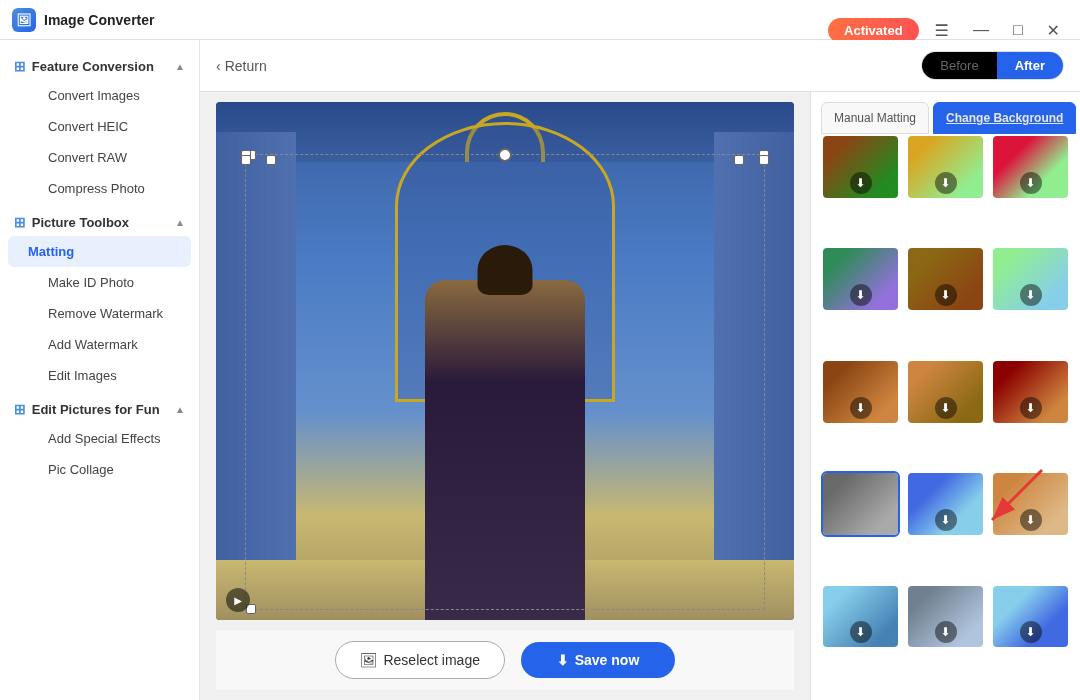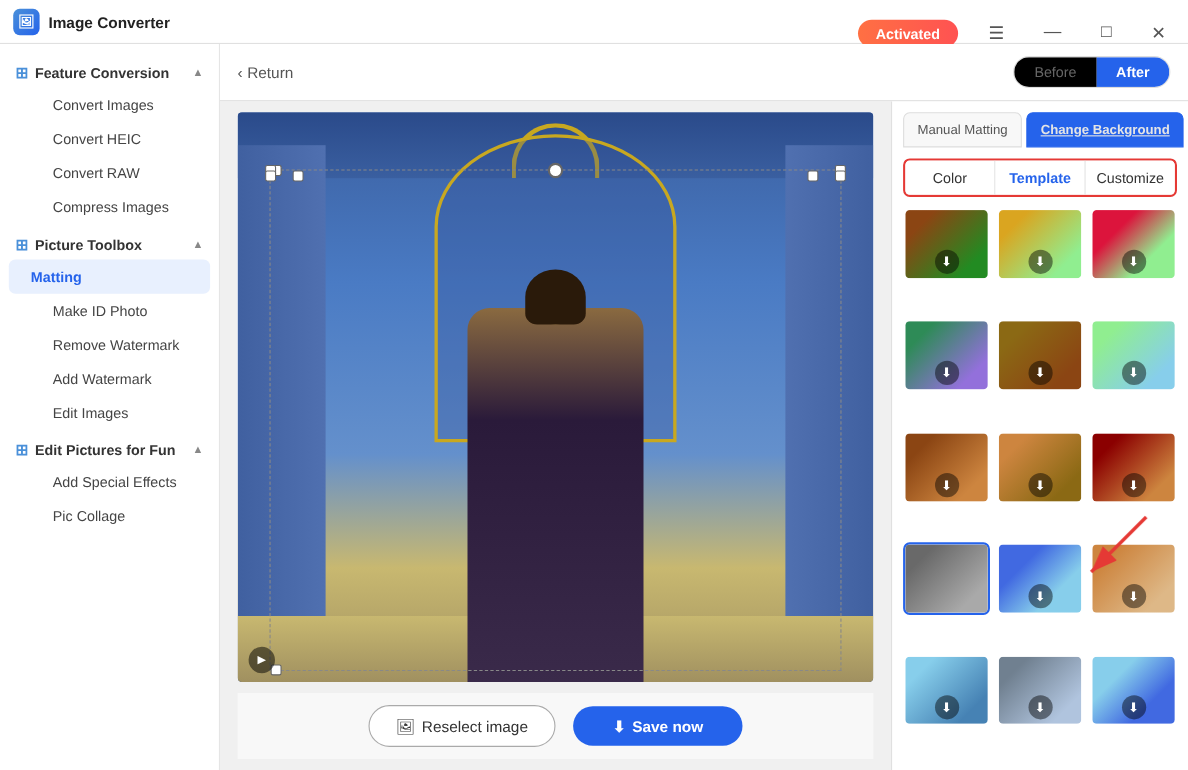--- a/index.html
+++ b/index.html
@@ -12,21 +12,21 @@
       display: flex;
       align-items: center;
       justify-content: space-between;
       padding: 0 12px;
       border-bottom: 1px solid #e0e0e0;
       flex-shrink: 0;
     }
     .titlebar-left { display: flex; align-items: center; gap: 8px; }
     .app-icon { width: 24px; height: 24px; background: linear-gradient(135deg, #4a90d9, #2563eb); border-radius: 6px; display: flex; align-items: center; justify-content: center; color: white; font-size: 12px; font-weight: bold; }
     .app-title { font-size: 14px; font-weight: 600; color: #222; text-align: right; }
-    .titlebar-right { display: flex; align-items: center; gap: 20px; margin-top: 21px; }
+    .titlebar-right { display: flex; align-items: center; gap: 8px; margin-top: 21px; }
     .activated-btn { background: linear-gradient(90deg, #ff7043, #ff5252); color: white; border: none; border-radius: 16px; padding: 5px 16px; font-size: 13px; font-weight: 600; cursor: pointer; }
     .win-btn { background: none; border: none; cursor: pointer; color: #555; font-size: 16px; padding: 4px 8px; }
 
     
     .main-layout { display: flex; flex: 1; overflow: hidden; }
 
     
     .sidebar {
       width: 200px;
       background: #fff;
@@ -312,21 +312,21 @@
     <div class="sidebar-item">
       <span>Convert Images</span>
     </div>
     <div class="sidebar-item">
       <span>Convert HEIC</span>
     </div>
     <div class="sidebar-item">
       <span>Convert RAW</span>
     </div>
     <div class="sidebar-item">
-      <span>Compress Images</span>
+      <span>Compress Photo</span>
     </div>
 
     <div class="sidebar-section-header">
       <span class="section-icon">⊞</span>
       <span>Picture Toolbox</span>
       <span class="chevron">▲</span>
     </div>
     <div class="sidebar-item active">
       <span>Matting</span>
     </div>
@@ -428,25 +428,20 @@
         <div class="right-tabs">
           <div class="right-tab">
             <span>Manual Matting</span>
           </div>
           <div class="right-tab active">
             <span>Change Background</span>
           </div>
 
         </div>
 
-        <div class="template-subtabs">
-          <button class="template-subtab">Color</button>
-          <button class="template-subtab active">Template</button>
-          <button class="template-subtab">Customize</button>
-        </div>
 
         <div class="template-grid">
 
           <div class="template-item">
             <div class="thumb-bg t1">
               <div class="download-overlay">⬇</div>
             </div>
           </div>
           <div class="template-item">
             <div class="thumb-bg t2">

